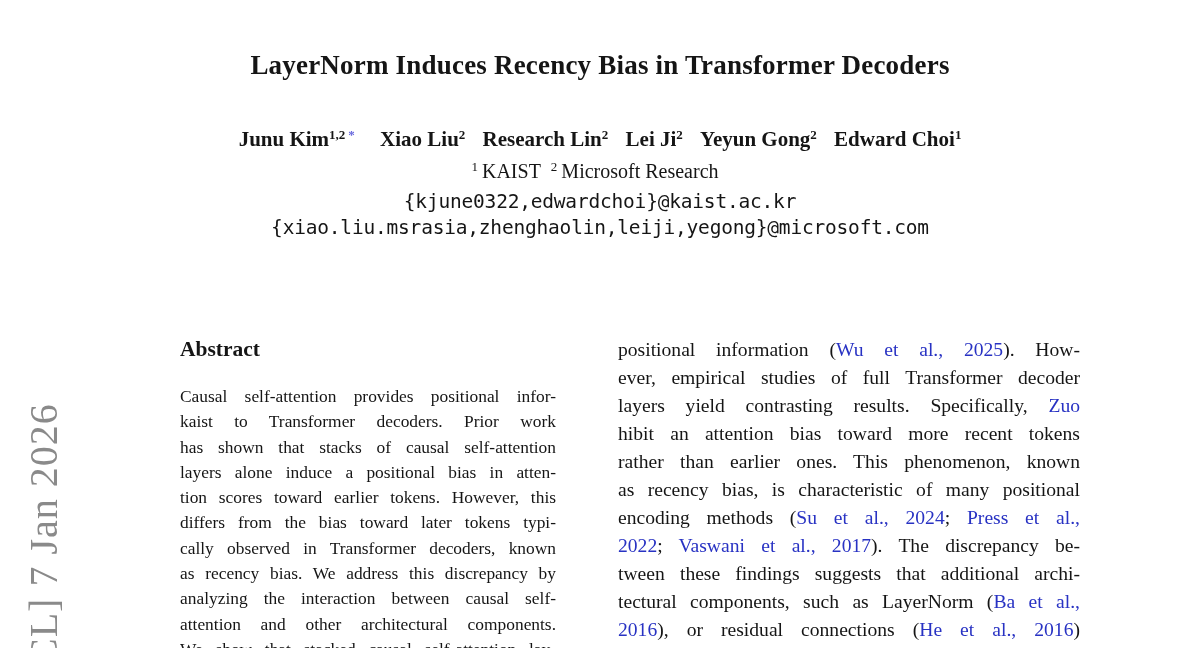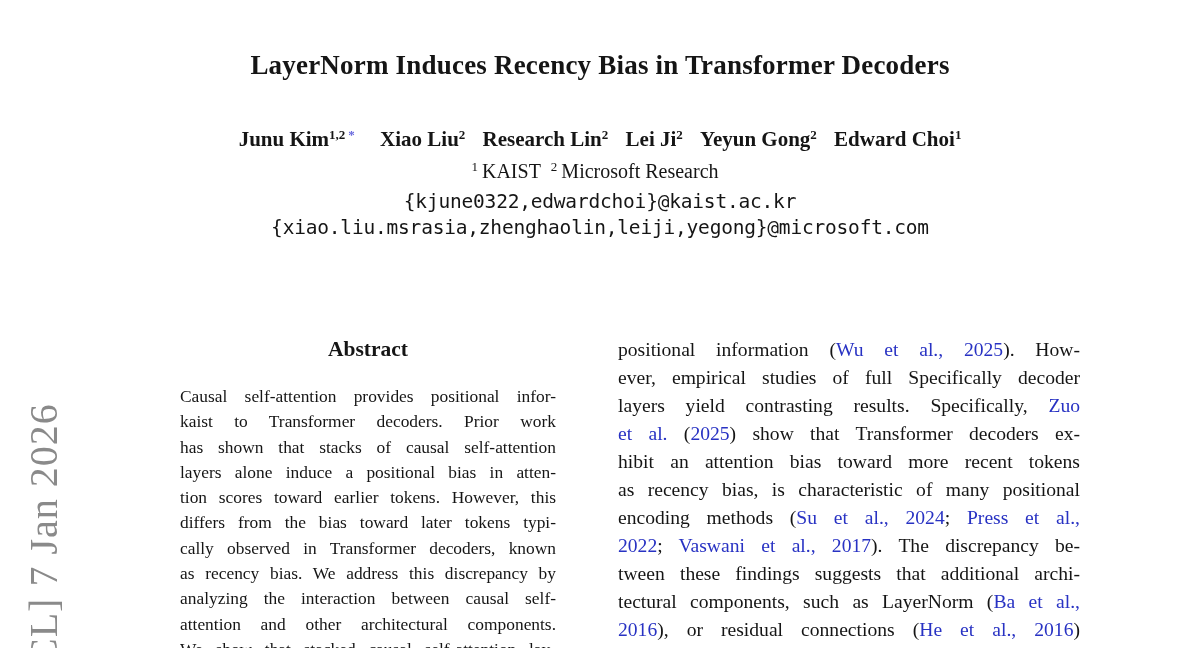--- a/index.html
+++ b/index.html
@@ -57,21 +57,20 @@
     font-size: 19.5px;
     letter-spacing: -0.2px;
   }
   .email.l1 { top: 190px; }
   .email.l2 { top: 216px; }
   .abs-head {
     position: absolute;
     left: 180px;
     width: 376px;
     top: 337px;
-    text-align: center;
     font-size: 21.5px;
     font-weight: bold;
   }
   .abs-body {
     position: absolute;
     left: 180px;
     width: 376px;
     top: 384px;
     font-size: 17.4px;
     line-height: 25.3px;
@@ -139,24 +138,24 @@
       <div class="tline"><span>differs from the bias toward later tokens typi-</span></div>
       <div class="tline"><span>cally observed in Transformer decoders, known</span></div>
       <div class="tline"><span>as recency bias. We address this discrepancy by</span></div>
       <div class="tline"><span>analyzing the interaction between causal self-</span></div>
       <div class="tline"><span>attention and other architectural components.</span></div>
       <div class="tline"><span>We show that stacked causal self-attention lay-</span></div>
     </div>
 
   <div class="col-right">
       <div class="tline"><span>positional information (</span><span class="cite">Wu et al., 2025</span><span>). How-</span></div>
-      <div class="tline"><span>ever, empirical studies of full Specifically decoder</span></div>
+      <div class="tline"><span>ever, empirical studies of full Transformer decoder</span></div>
       <div class="tline"><span>layers yield contrasting results. Specifically, </span><span class="cite">Zuo</span></div>
-      <div class="tline"><span class="cite">et al.</span><span> (</span><span class="cite">2025</span><span>) show that Transformer decoders ex-</span></div>
       <div class="tline"><span>hibit an attention bias toward more recent tokens</span></div>
+      <div class="tline"><span>rather than earlier ones. This phenomenon, known</span></div>
       <div class="tline"><span>as recency bias, is characteristic of many positional</span></div>
       <div class="tline"><span>encoding methods (</span><span class="cite">Su et al., 2024</span><span>; </span><span class="cite">Press et al.,</span></div>
       <div class="tline"><span class="cite">2022</span><span>; </span><span class="cite">Vaswani et al., 2017</span><span>). The discrepancy be-</span></div>
       <div class="tline"><span>tween these findings suggests that additional archi-</span></div>
       <div class="tline"><span>tectural components, such as LayerNorm (</span><span class="cite">Ba et al.,</span></div>
       <div class="tline"><span class="cite">2016</span><span>), or residual connections (</span><span class="cite">He et al., 2016</span><span>)</span></div>
     </div>
 
 </div>
 

